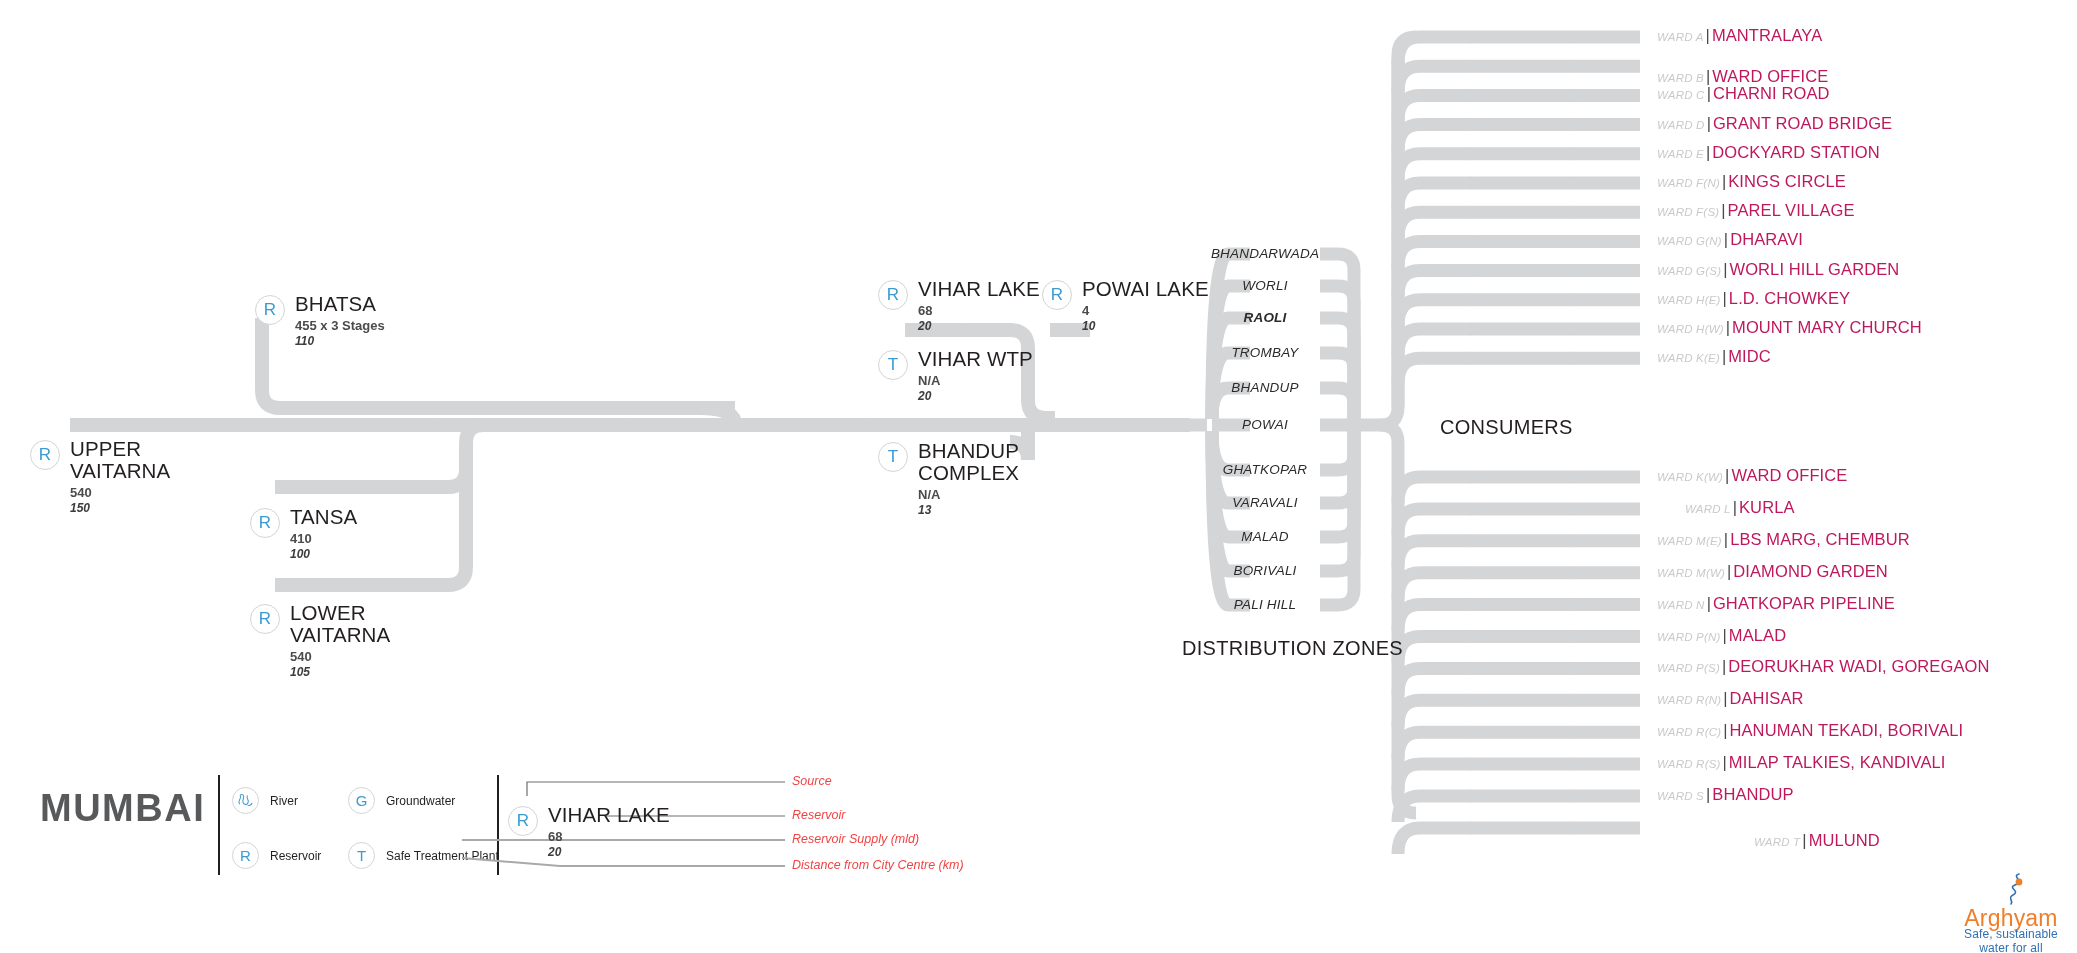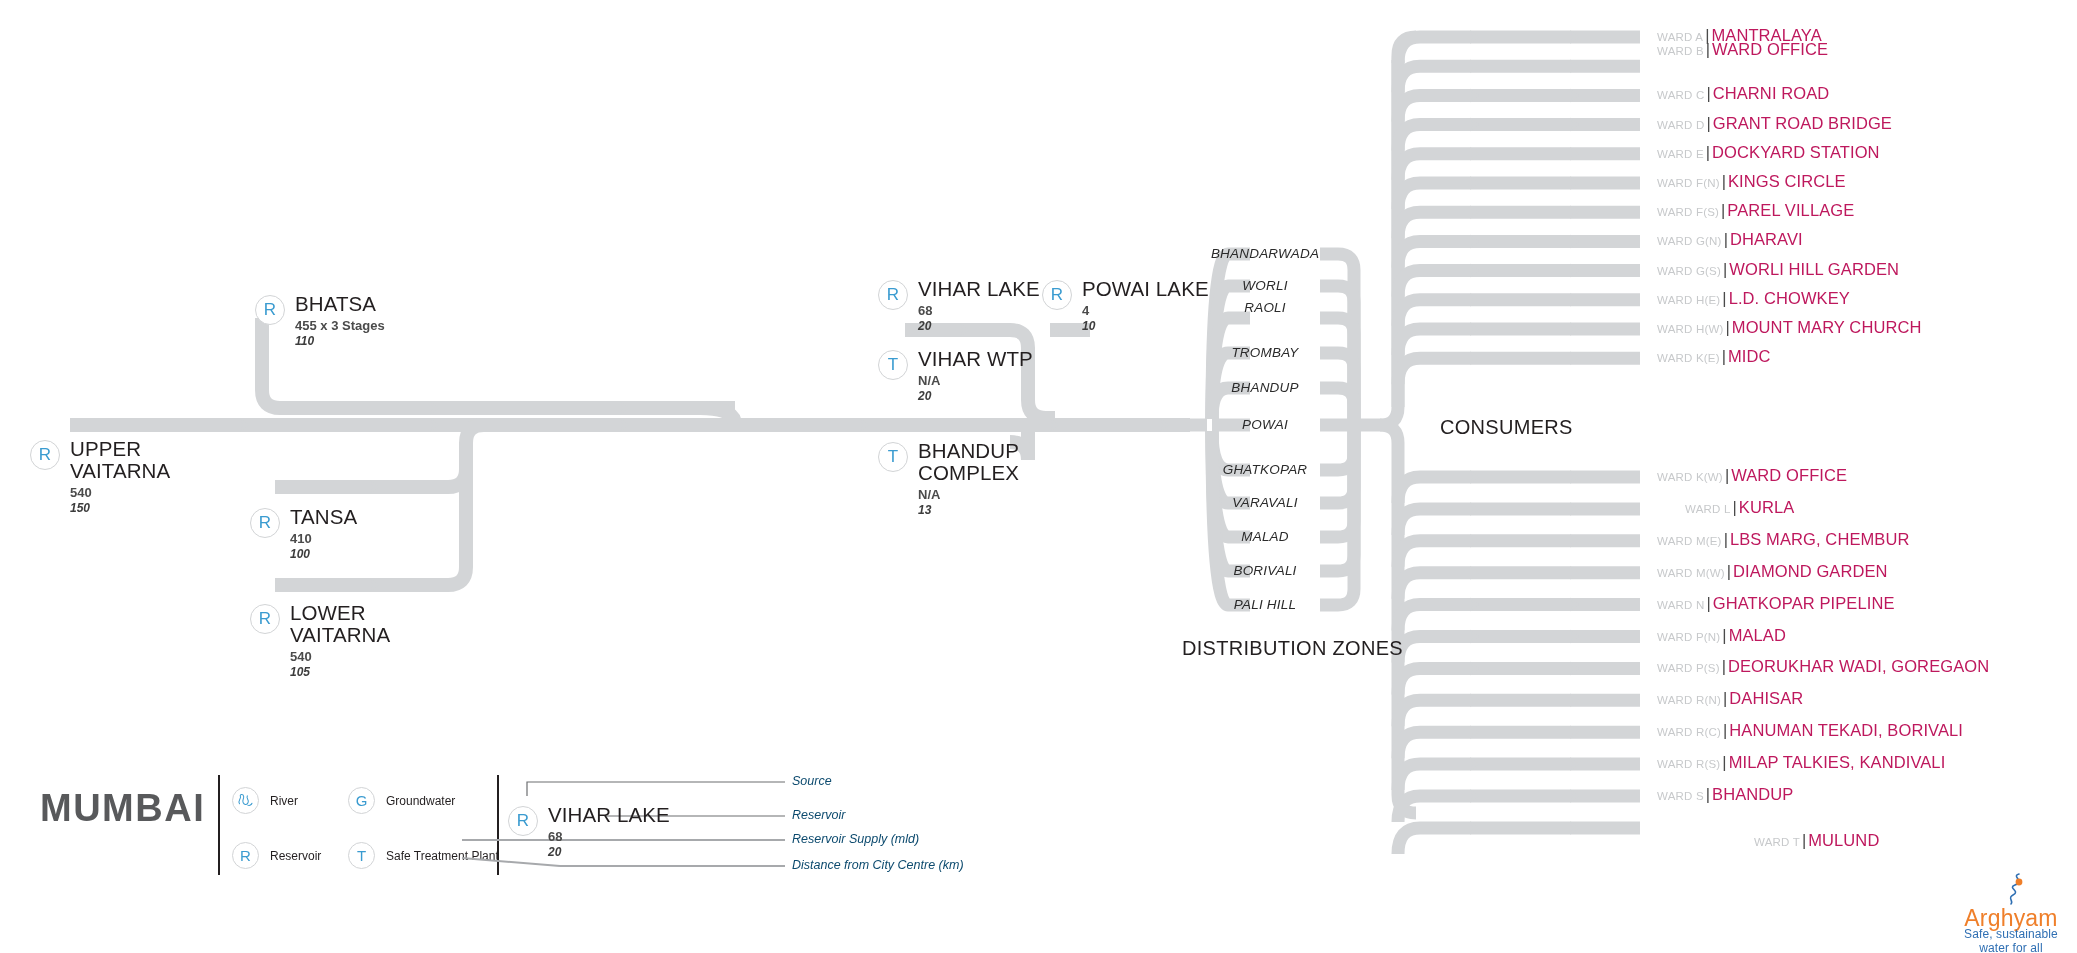--- a/index.html
+++ b/index.html
@@ -92,20 +92,21 @@
     letter-spacing: .3px;
   }
   
   .consumer {
     position: absolute;
     white-space: nowrap;
     font-size: 0;
   }
   .consumer .ward {
     font-size: 11.5px;
+    font-style: italic;
     color: #c7c9cb;
     letter-spacing: .2px;
   }
   .consumer .bar {
     font-size: 16.5px;
     color: #4a4a4a;
     padding: 0 2px;
   }
   .consumer .place {
     font-size: 16.5px;
@@ -141,21 +142,21 @@
     font-size: 12px;
     color: #231f20;
   }
   .river-ico svg { display:block; }
   
   #key-node { position: absolute; left: 508px; top: 806px; }
   .key-label {
     position: absolute;
     font-size: 12.5px;
     font-style: italic;
-    color: #0c4a6e;
+    color: #ef4444;
     white-space: nowrap;
   }
   
   #logo {
     position: absolute;
     left: 1955px; top: 872px;
     width: 112px;
     text-align: center;
   }
   #logo .logo-word {
@@ -408,36 +409,36 @@
       <div class="node-title">BHANDUP
 COMPLEX</div>
       <div class="node-supply">N/A</div>
       <div class="node-dist">13</div>
     </div>
   </div>
 
   <div id="zone-labels">
       <div class="zone-label" style="left: 1165px; top: 246px;">BHANDARWADA</div>
       <div class="zone-label" style="left: 1165px; top: 278px;">WORLI</div>
-      <div class="zone-label" style="left: 1165px; top: 300px;">RAOLI</div>
+      <div class="zone-label" style="left: 1165px; top: 310px; font-weight: bold;">RAOLI</div>
       <div class="zone-label" style="left: 1165px; top: 345px;">TROMBAY</div>
       <div class="zone-label" style="left: 1165px; top: 380px;">BHANDUP</div>
       <div class="zone-label" style="left: 1165px; top: 417px;">POWAI</div>
       <div class="zone-label" style="left: 1165px; top: 462px;">GHATKOPAR</div>
       <div class="zone-label" style="left: 1165px; top: 495px;">VARAVALI</div>
       <div class="zone-label" style="left: 1165px; top: 529px;">MALAD</div>
       <div class="zone-label" style="left: 1165px; top: 563px;">BORIVALI</div>
       <div class="zone-label" style="left: 1165px; top: 597px;">PALI HILL</div>
     </div>
   <div class="section-label" style="left:1182px; top:637px;">DISTRIBUTION ZONES</div>
 
   <div class="section-label" style="left:1440px; top:416px;">CONSUMERS</div>
   <div id="consumer-labels">
       <div class="consumer" style="left: 1657px; top: 26px;"><span class="ward">WARD A</span><span class="bar">|</span><span class="place">MANTRALAYA</span></div>
-      <div class="consumer" style="left: 1657px; top: 40px;"><span class="ward">WARD B</span><span class="bar">|</span><span class="place">WARD OFFICE</span></div>
+      <div class="consumer" style="left: 1657px; top: 67px;"><span class="ward">WARD B</span><span class="bar">|</span><span class="place">WARD OFFICE</span></div>
       <div class="consumer" style="left: 1657px; top: 84.4px;"><span class="ward">WARD C</span><span class="bar">|</span><span class="place">CHARNI ROAD</span></div>
       <div class="consumer" style="left: 1657px; top: 113.6px;"><span class="ward">WARD D</span><span class="bar">|</span><span class="place">GRANT ROAD BRIDGE</span></div>
       <div class="consumer" style="left: 1657px; top: 142.8px;"><span class="ward">WARD E</span><span class="bar">|</span><span class="place">DOCKYARD STATION</span></div>
       <div class="consumer" style="left: 1657px; top: 172px;"><span class="ward">WARD F(N)</span><span class="bar">|</span><span class="place">KINGS CIRCLE</span></div>
       <div class="consumer" style="left: 1657px; top: 201.2px;"><span class="ward">WARD F(S)</span><span class="bar">|</span><span class="place">PAREL VILLAGE</span></div>
       <div class="consumer" style="left: 1657px; top: 230.4px;"><span class="ward">WARD G(N)</span><span class="bar">|</span><span class="place">DHARAVI</span></div>
       <div class="consumer" style="left: 1657px; top: 259.6px;"><span class="ward">WARD G(S)</span><span class="bar">|</span><span class="place">WORLI HILL GARDEN</span></div>
       <div class="consumer" style="left: 1657px; top: 288.8px;"><span class="ward">WARD H(E)</span><span class="bar">|</span><span class="place">L.D. CHOWKEY</span></div>
       <div class="consumer" style="left: 1657px; top: 318px;"><span class="ward">WARD H(W)</span><span class="bar">|</span><span class="place">MOUNT MARY CHURCH</span></div>
       <div class="consumer" style="left: 1657px; top: 347.2px;"><span class="ward">WARD K(E)</span><span class="bar">|</span><span class="place">MIDC</span></div>

